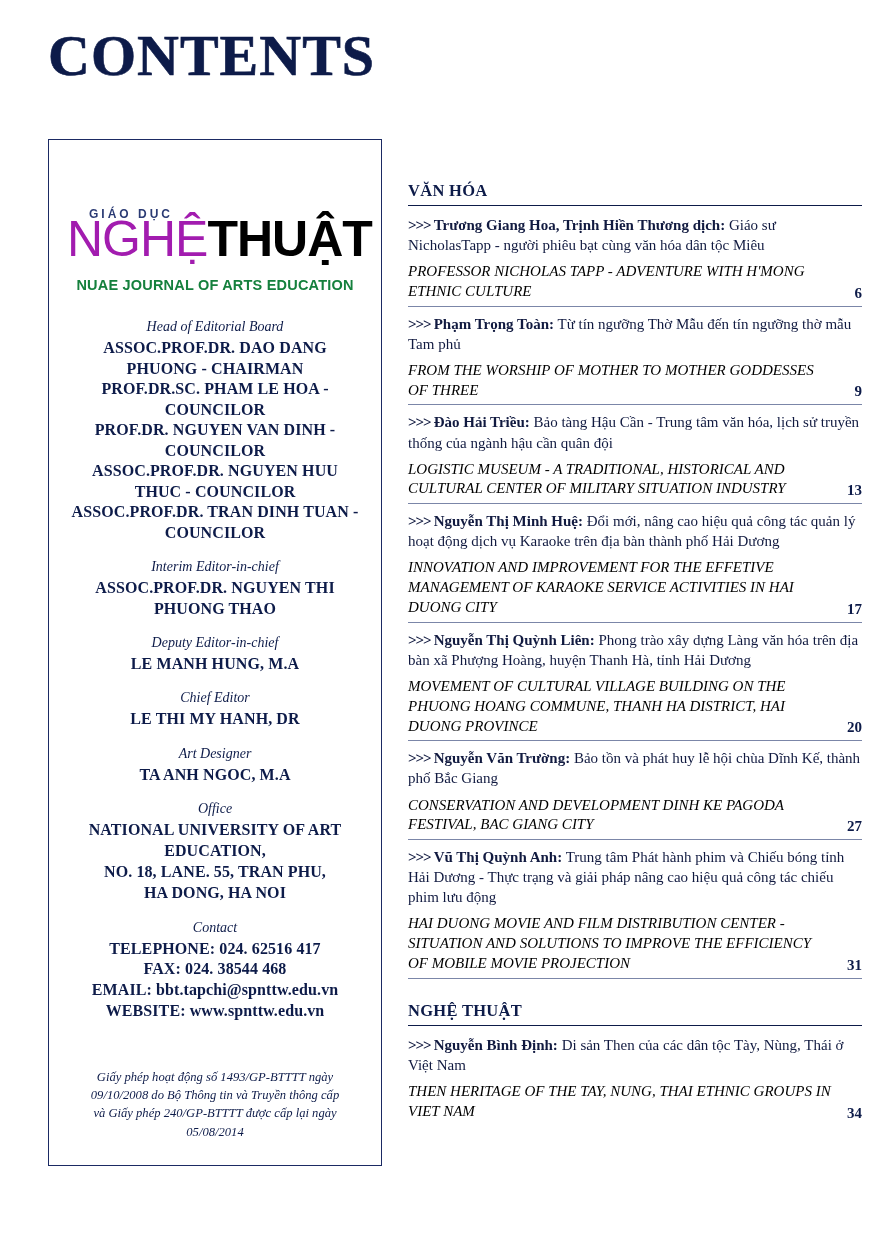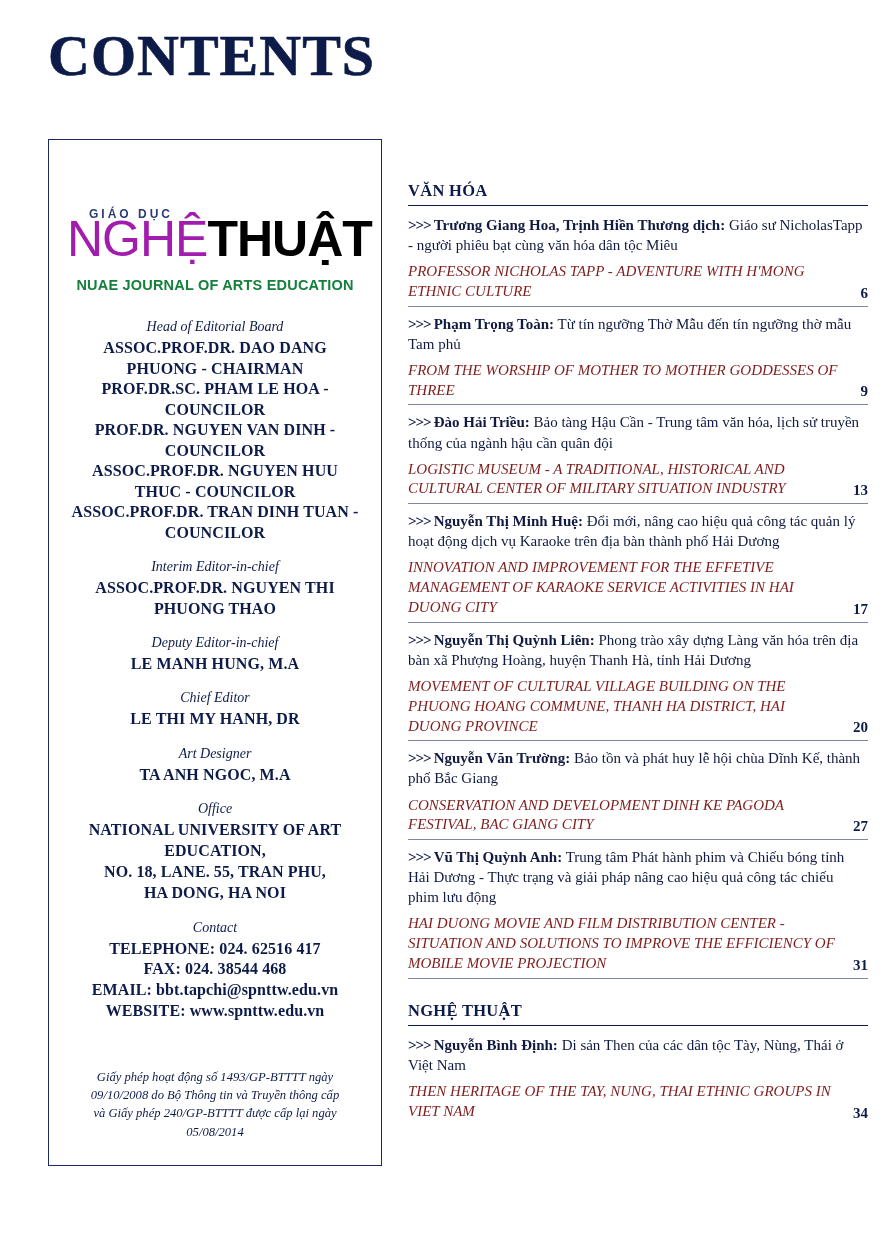--- a/index.html
+++ b/index.html
@@ -13,21 +13,21 @@
     font-family: "Liberation Serif", serif;
     color: #0d1b49;
     position: relative;
     overflow: hidden;
   }
   .page {
     position: relative;
     width: 892px;
     height: 1260px;
     box-sizing: border-box;
-    padding: 18px 24px 0 48px;
+    padding: 18px 30px 0 48px;
   }
   .contents-title {
     font-family: "Liberation Serif", serif;
     font-weight: bold;
     font-size: 58px;
     letter-spacing: 1px;
     color: #0d1b49;
     line-height: 1.05;
     margin: 8px 0 18px 0;
     -webkit-text-stroke: 0.6px #0d1b49;
@@ -159,21 +159,21 @@
   }
   .en-row {
     display: flex;
     align-items: flex-end;
     gap: 8px;
   }
   .en-line {
     font-style: italic;
     font-size: 15px;
     line-height: 1.32;
-    color: #7f1d1d;
+    color: #000000;
     flex: 1 1 auto;
     padding-bottom: 4px;
   }
   .page-num {
     font-weight: bold;
     font-size: 15px;
     color: #0d1b49;
     padding-bottom: 4px;
     min-width: 20px;
     text-align: right;

